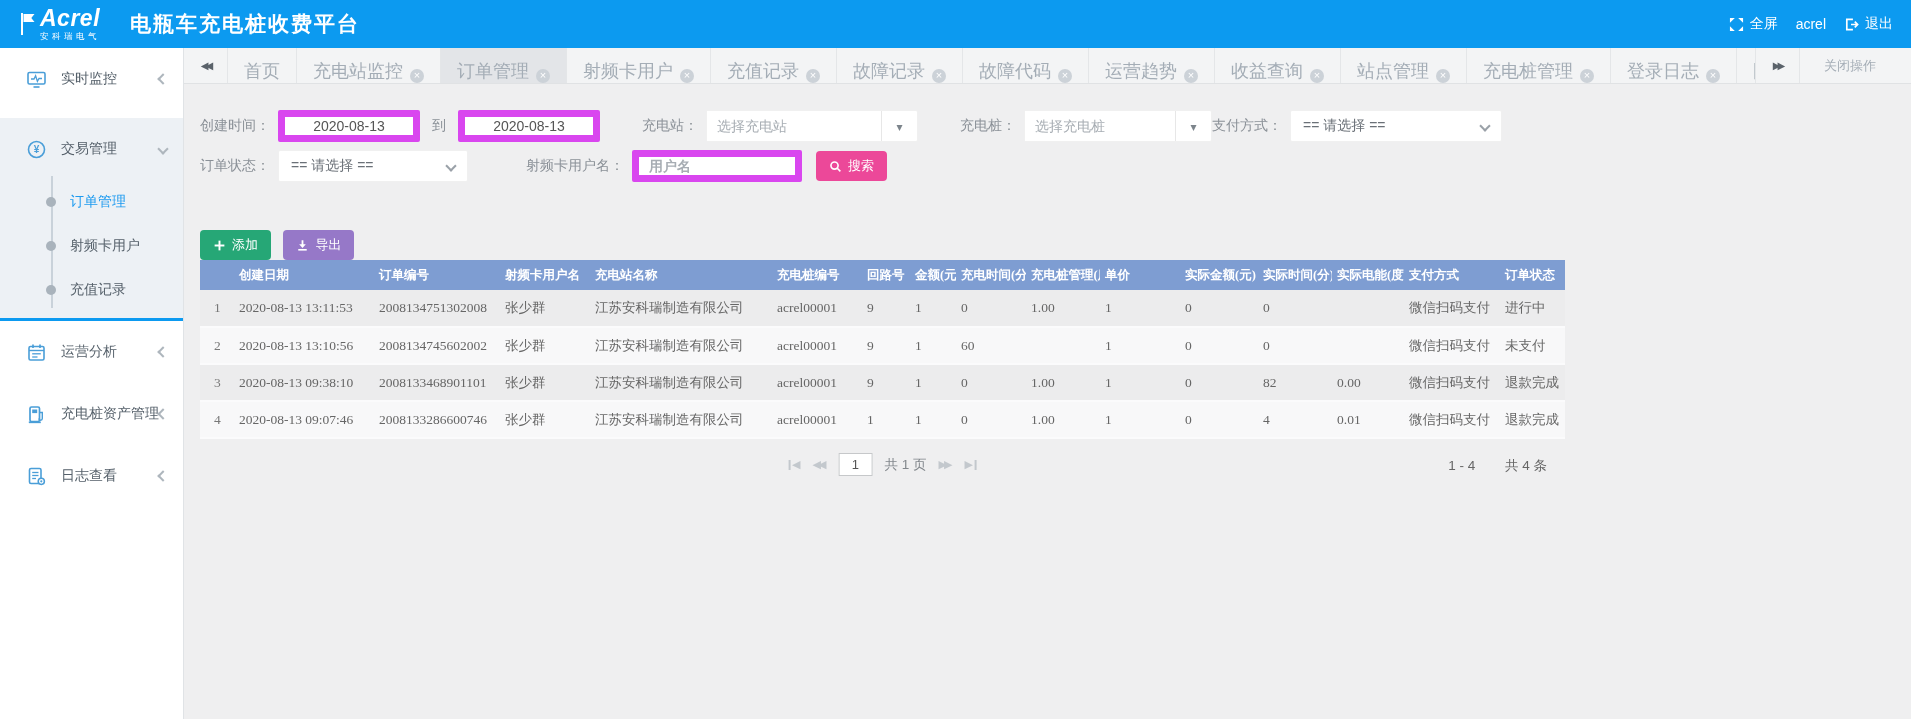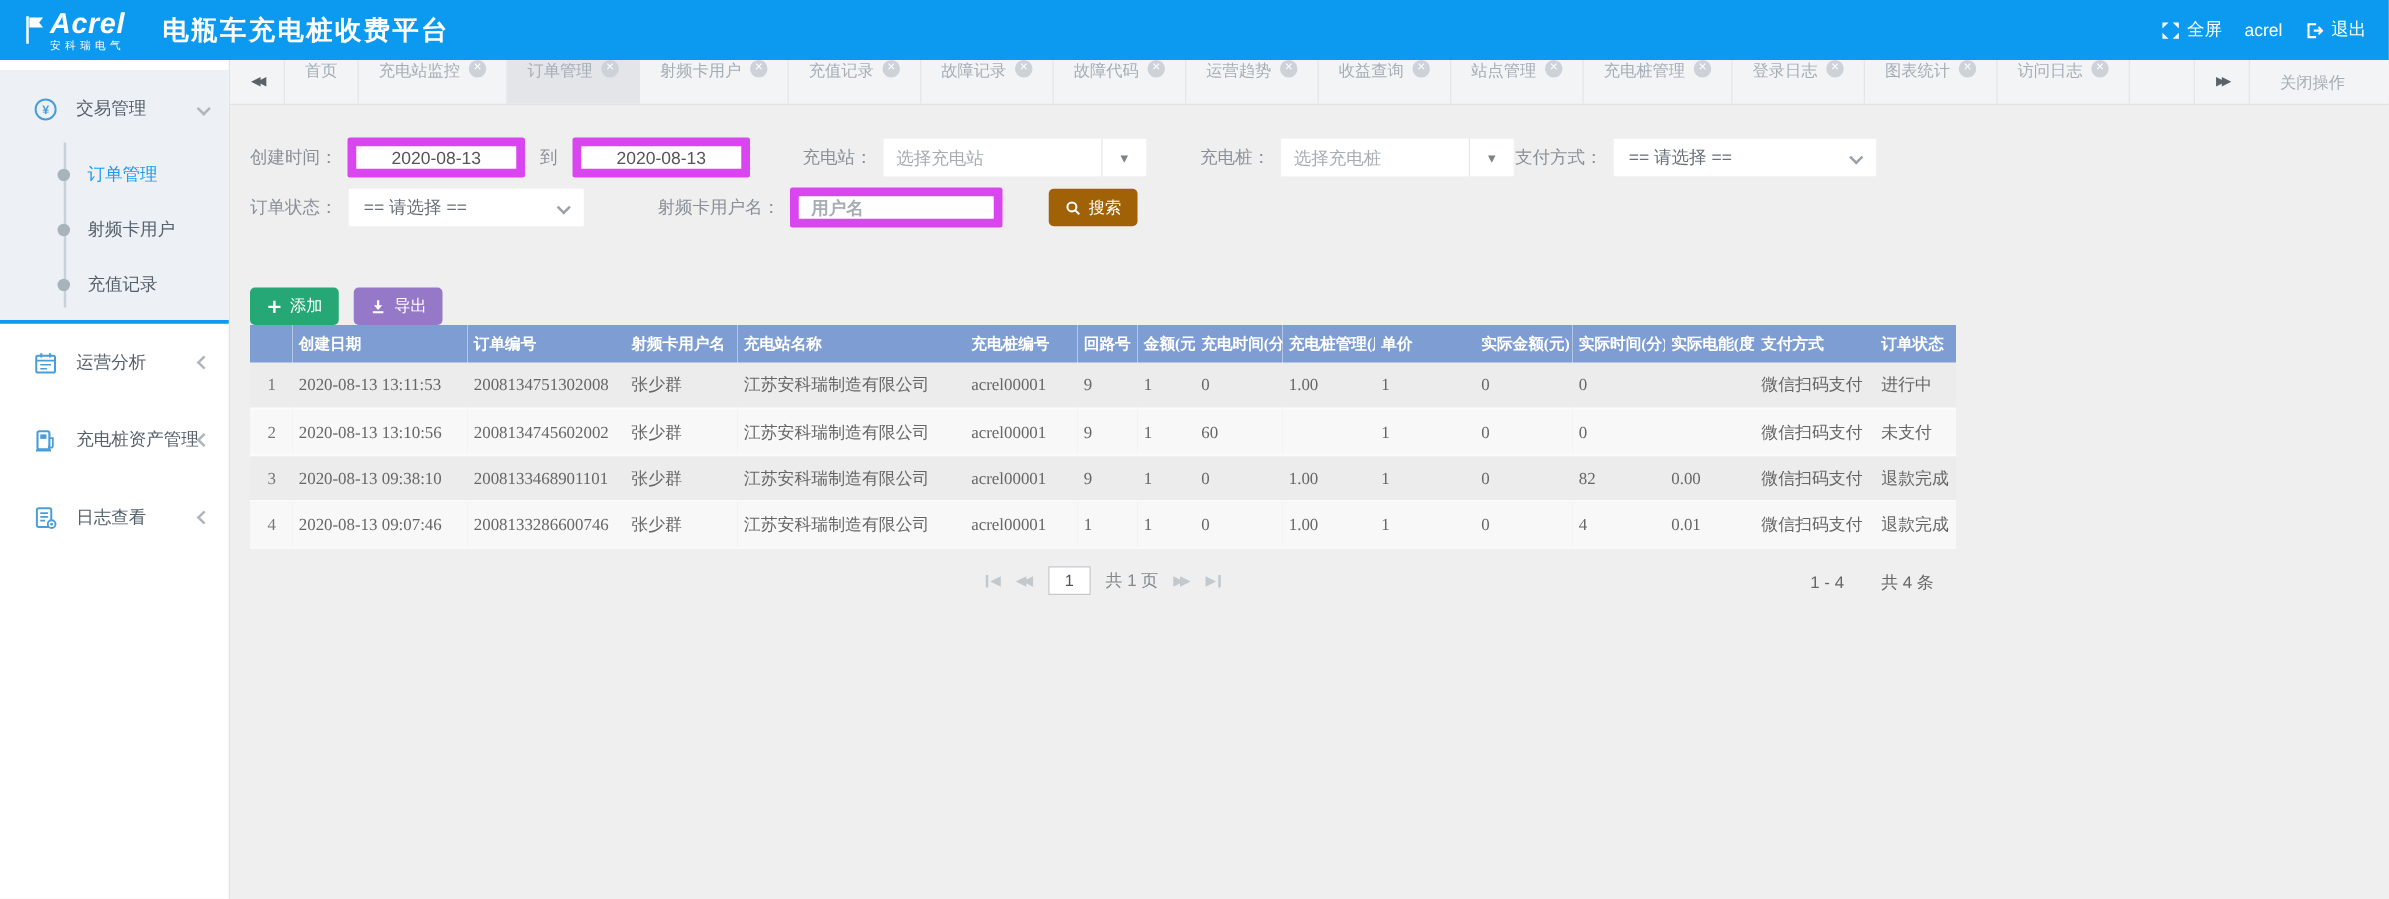--- a/index.html
+++ b/index.html
@@ -38,22 +38,22 @@
   .c-left { transform:rotate(135deg); }
   .c-down { transform:rotate(45deg); }
 
   
   .tabbar { position:absolute; top:48px; left:184px; width:1727px; height:36px;
     background:#f3f4f5; border-bottom:1px solid #e0e2e4; display:flex; align-items:stretch; }
   .tab-scroll { flex:0 0 44px; display:flex; align-items:center; justify-content:center;
     color:#5a626a; font-size:10px; letter-spacing:-3px; border-right:1px solid #e4e6e8; cursor:pointer; }
   .tab-scroll.right { border-left:1px solid #e4e6e8; border-right:none; margin-left:auto; }
   .tabs { display:flex; overflow:hidden; }
-  .tab { display:flex; align-items:flex-start; justify-content:center; gap:7px; padding:0 16px;
-    font-size:13px; color:#a4adb6; border-right:1px solid #e4e6e8; white-space:nowrap; cursor:pointer; flex:0 0 auto; }
+  .tab { display:flex; align-items:flex-end; justify-content:center; gap:7px; padding:0 16px;
+    font-size:18px; color:#a4adb6; border-right:1px solid #e4e6e8; white-space:nowrap; cursor:pointer; flex:0 0 auto; }
   .tab.active { background:#e3e5e8; }
   .tab-close { width:14px; height:14px; border-radius:50%; background:#ccd2d8; color:#fff;
     font-size:11px; line-height:13px; text-align:center; }
   .tab-close::before { content:'×'; }
   .close-menu { flex:0 0 112px; display:flex; align-items:center; padding-left:24px;
     color:#a4adb6; font-size:13px; border-left:1px solid #e4e6e8; cursor:pointer; white-space:nowrap; }
 
   
   .content { position:absolute; top:84px; left:184px; right:0; bottom:0; background:#efeff0; padding:26px 0 0 16px; }
 
@@ -72,21 +72,21 @@
   .caret-down::before { content:'▾'; font-size:12px; }
   .selectbox { height:32px; background:#fff; border:1px solid #f0f0f0; border-radius:2px;
     display:flex; align-items:center; padding:0 12px; font-size:14px; color:#6a7077; cursor:pointer; }
   .selectbox .chev { margin-left:auto; border-color:#9aa1a8; }
   .text-input { padding:0 10px; }
   .text-input::placeholder { color:#a7adb3; }
 
   .btn { height:30px; border:none; border-radius:4px; color:#fff; font-size:13px;
     padding:0 13px; display:inline-flex; align-items:center; gap:6px; cursor:pointer; font-family:inherit; }
   .btn .b-ic { width:13px; height:13px; display:inline-block; }
-  .btn-search { background:#a16207; margin-left:37px; }
+  .btn-search { background:#ec4899; margin-left:14px; }
   .btn-add { background:#26a776; }
   .btn-export { background:#9678c8; margin-left:8px; }
   .btn-row { margin-top:48px; }
 
   table.grid { margin-top:0; width:1365px; border-collapse:collapse; table-layout:fixed;font-family:Liberation Serif, serif; }
   table.grid th { background:#7e9dd2; color:#fff; font-size:12.5px; font-weight:bold;
     height:30px; text-align:left; padding:0 5px; white-space:nowrap; overflow:hidden; }
   table.grid td { height:37px; padding:0 5px; font-size:13.5px; color:#666;
     white-space:nowrap; overflow:hidden; border-bottom:2px solid #fbfbfc; }
   table.grid tr.r-odd td { background:#ececed; }
@@ -135,20 +135,29 @@
       <svg class="tb-ic" viewBox="0 0 16 16" fill="none" stroke="#fff" stroke-width="1.8">
         <path d="M9.5 2.5 H3 v11 h6.5"></path>
           <path d="M7.5 8 h7 M11.5 5 l3 3 -3 3"></path>
       </svg>
       <span>退出</span>
     </span>
   </div>
 </header>
 
 <aside class="sidebar" id="sidebar">
+    <div class="side-item">
+      <span class="s-ic"><svg viewBox="0 0 21 21" fill="none" stroke="#4a9ed8" stroke-width="1.6">
+          <rect x="2" y="3.5" width="17" height="11.5" rx="1.5"></rect>
+          <polyline points="5,10 8,10 9.6,6.8 11.4,12.4 13,9.5 16,9.5" stroke-width="1.3"></polyline>
+          <line x1="7.5" y1="18" x2="13.5" y2="18"></line>
+        </svg></span>
+      <span class="s-label">实时监控</span>
+      <span class="chev c-left"></span>
+    </div>
     <div class="side-group expanded">
       <div class="side-item">
         <span class="s-ic"><svg viewBox="0 0 21 21">
             <circle cx="10.5" cy="10.5" r="8" fill="none" stroke="#4a9ed8" stroke-width="1.6"></circle>
             <text x="10.5" y="14.2" text-anchor="middle" font-size="10" font-weight="bold" fill="#4a9ed8">¥</text>
           </svg></span>
         <span class="s-label">交易管理</span>
         <span class="chev c-down"></span>
       </div>
       <div class="sub-list">

